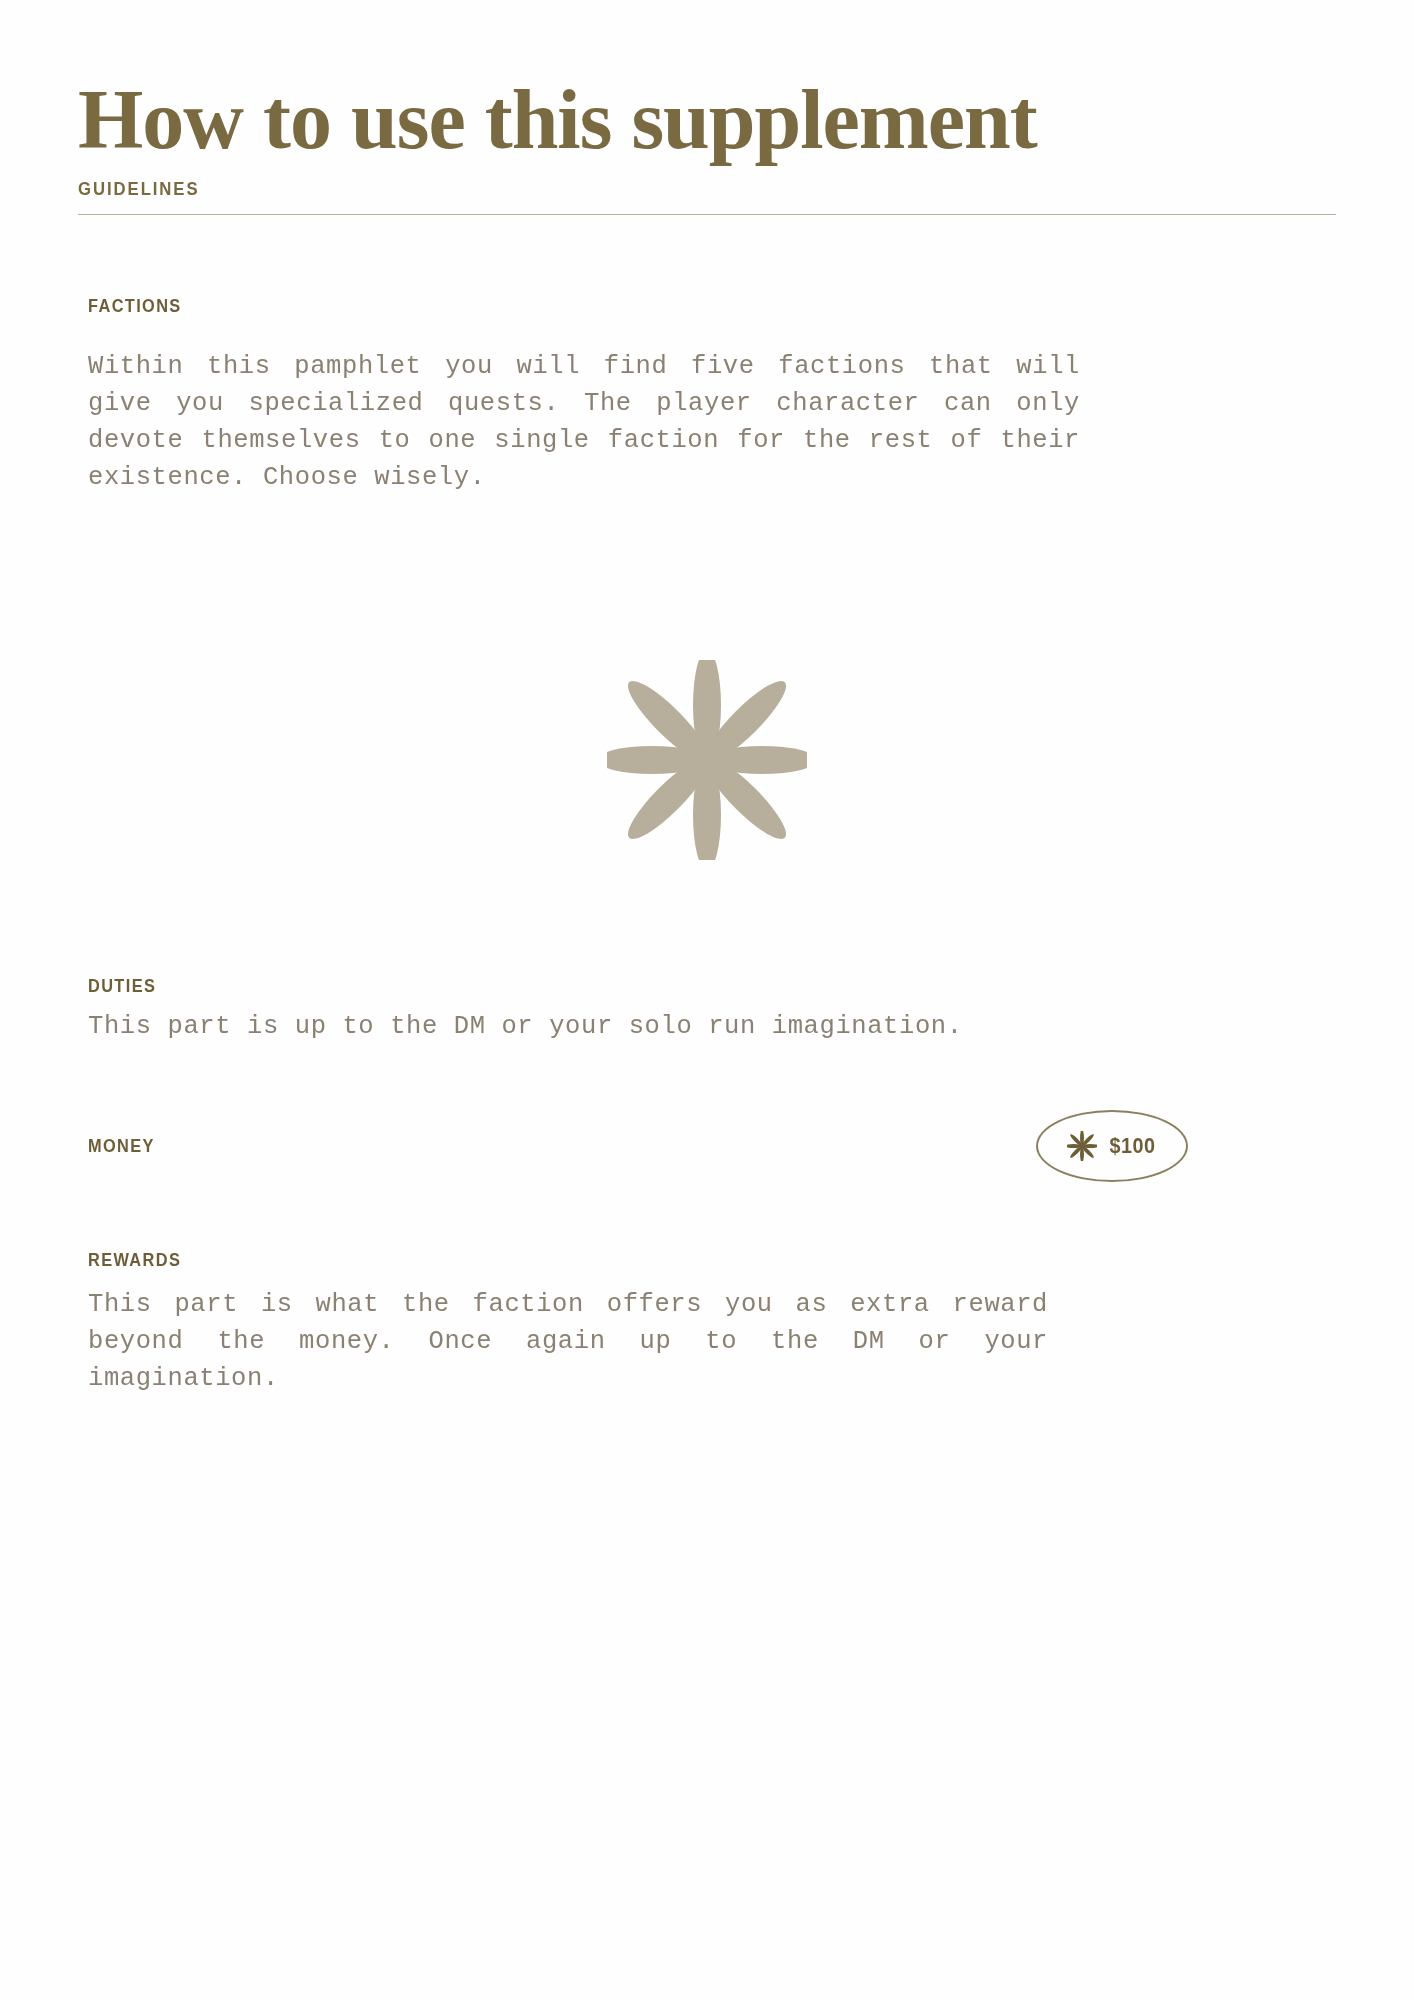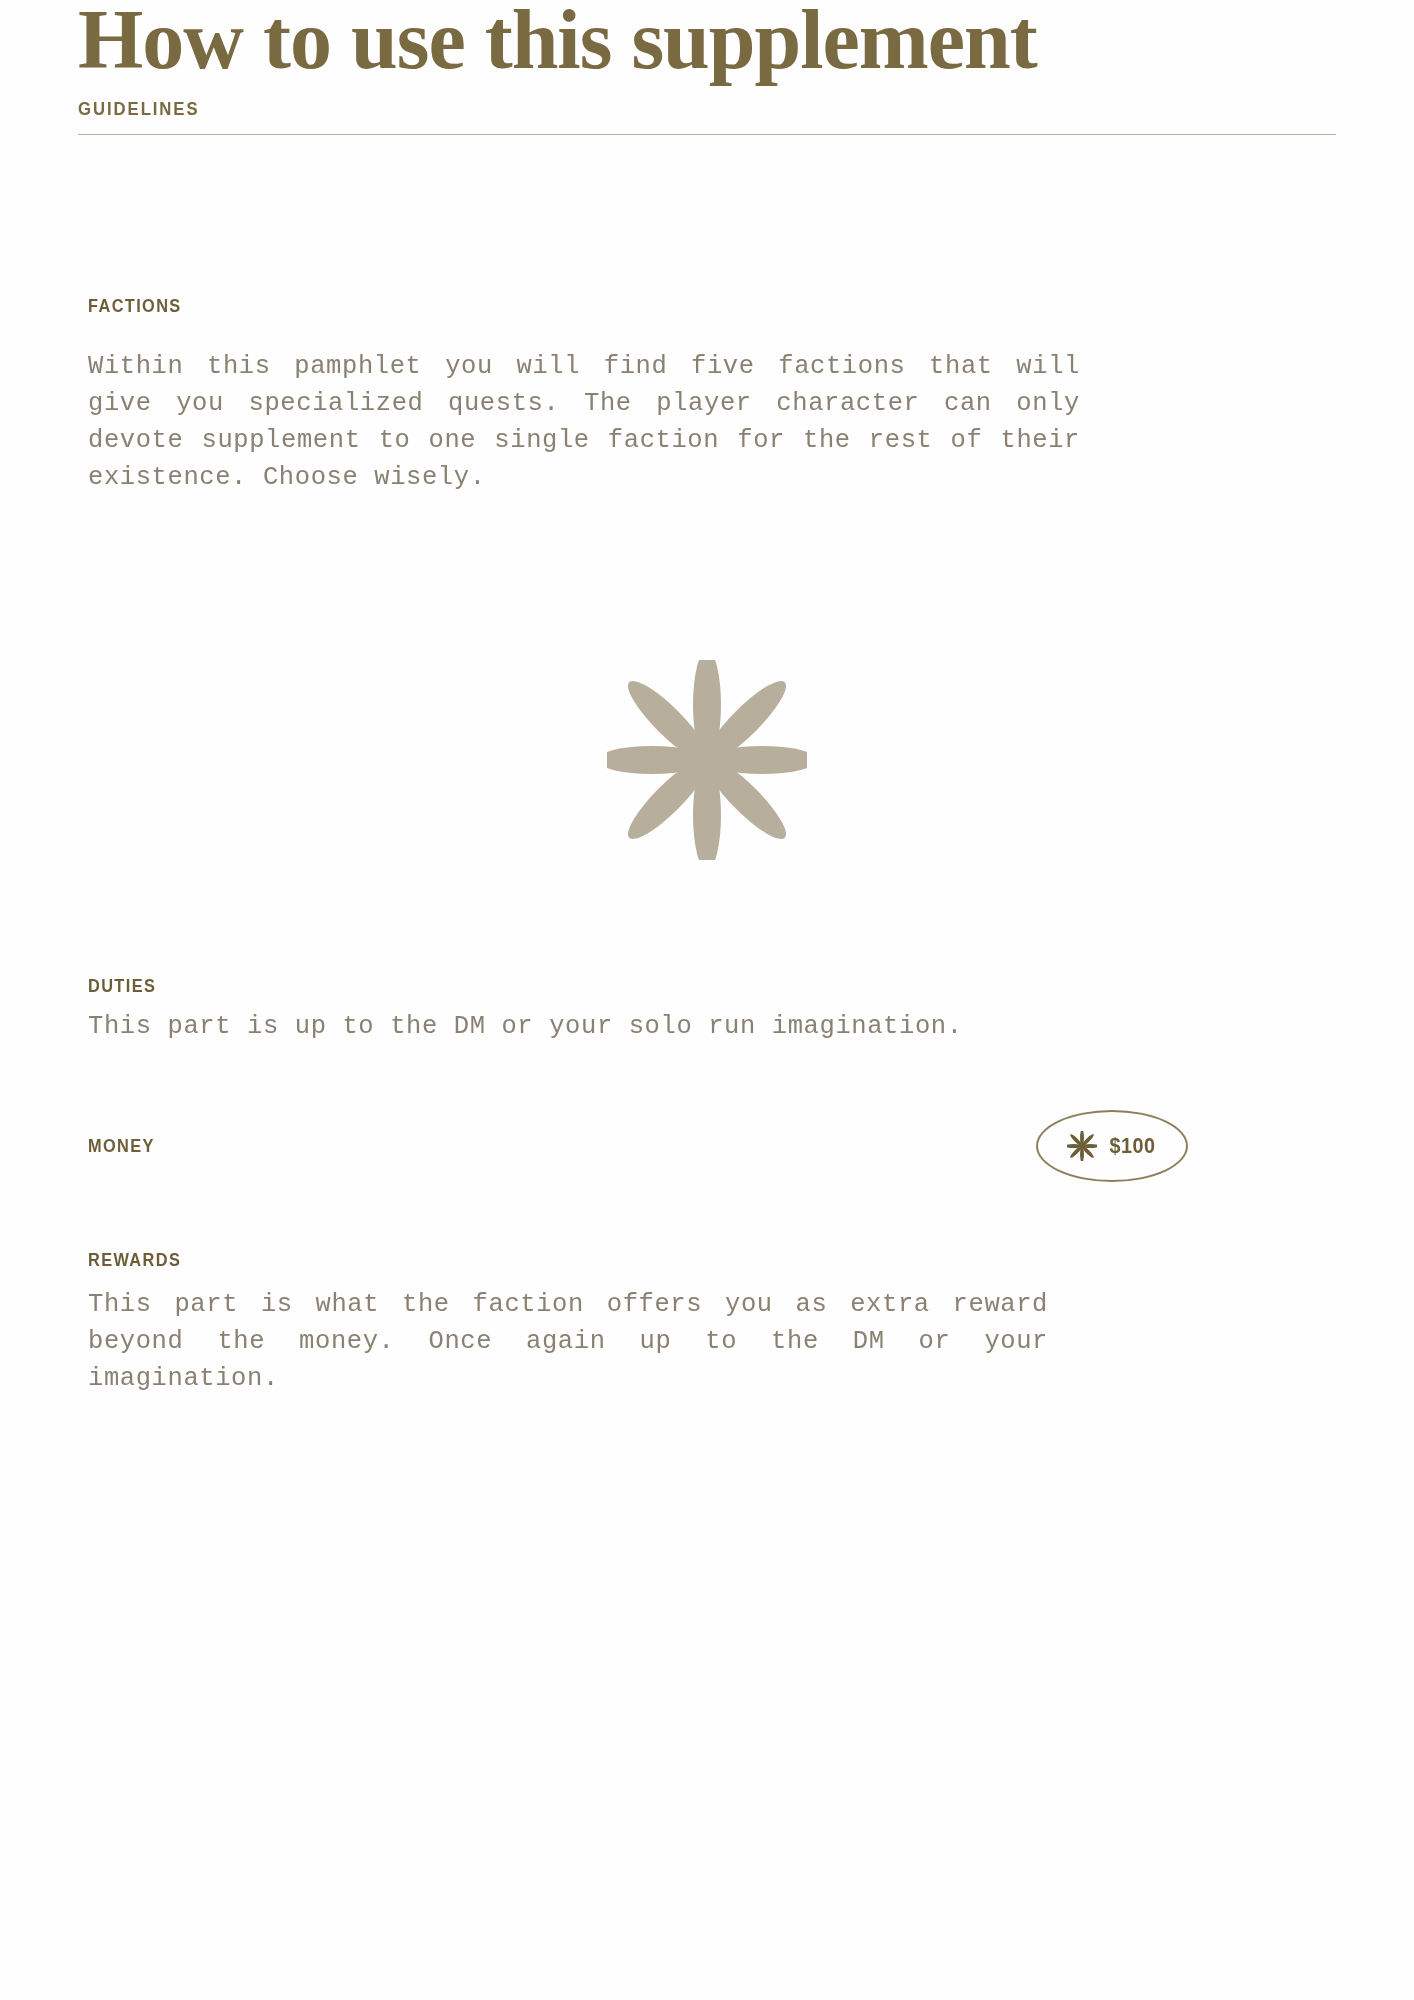--- a/index.html
+++ b/index.html
@@ -16,20 +16,21 @@
   .page {
     position: relative;
     width: 1414px;
     height: 2000px;
     box-sizing: border-box;
     padding: 0 78px;
   }
 
   
   .header {
+    padding-top: 80px;
   }
   .doc-title {
     font-family: "Liberation Serif", serif;
     font-size: 84px;
     line-height: 0.95;
     font-weight: 700;
     color: #7a6a42;
     letter-spacing: -1px;
     margin: 0;
     white-space: nowrap;
@@ -161,21 +162,21 @@
 <div class="page">
 
   <div class="header">
     <h1 class="doc-title">How to use this supplement</h1>
     <div class="doc-subtitle">GUIDELINES</div>
     <div class="rule"></div>
   </div>
 
   <div id="factions-section">
     <div class="section-label">FACTIONS</div>
-    <div class="body-text">Within this pamphlet you will find five factions that will give you specialized quests. The player character can only devote supplement to one single faction for the rest of their existence. Choose wisely.</div>
+    <div class="body-text">Within this pamphlet you will find five factions that will give you specialized quests. The player character can only devote themselves to one single faction for the rest of their existence. Choose wisely.</div>
   </div>
 
   <div class="ornament">
     <svg width="200" height="200" viewBox="0 0 200 200">
       <g fill="#b7af9b">
         <g transform="translate(100,100)">
           <g>
             <ellipse cx="0" cy="-55" rx="14" ry="55"></ellipse>
             <ellipse cx="0" cy="-55" rx="14" ry="55" transform="rotate(45)"></ellipse>
             <ellipse cx="0" cy="-55" rx="14" ry="55" transform="rotate(90)"></ellipse>

